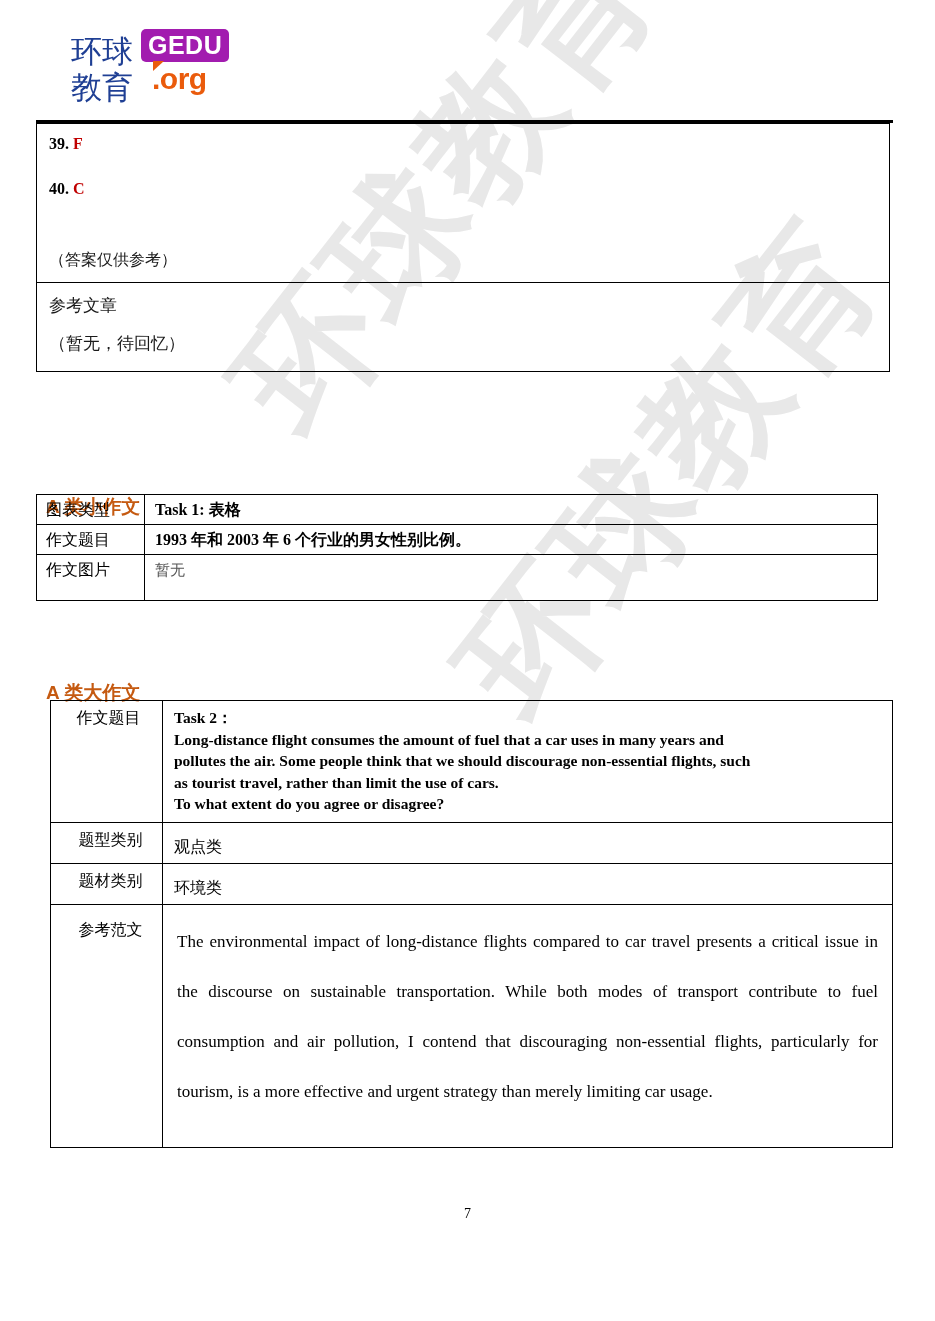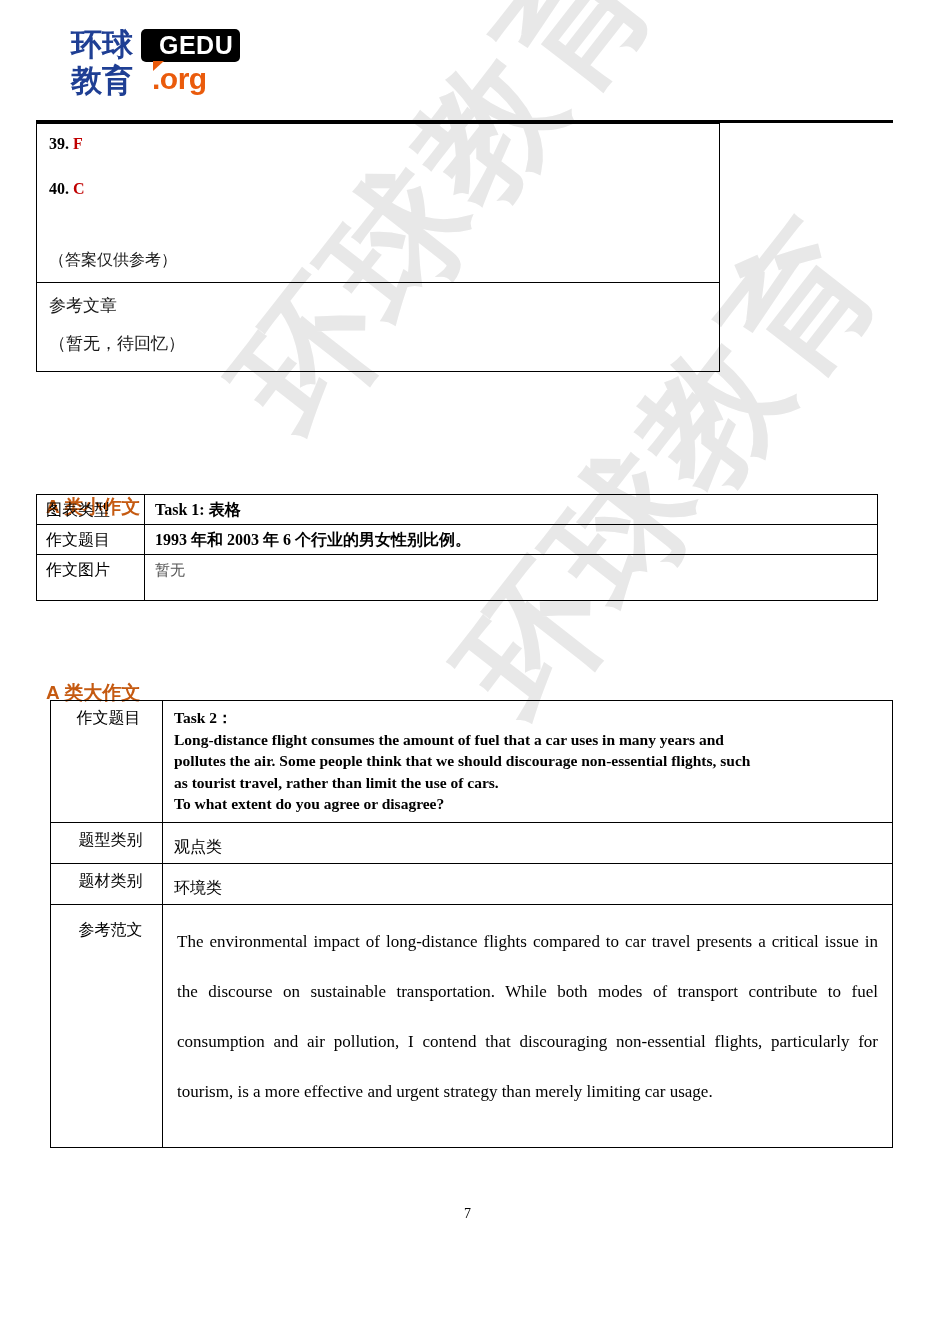--- a/index.html
+++ b/index.html
@@ -53,36 +53,36 @@
   .logo-wrap {
     position: absolute;
     left: 71px;
     top: 27px;
     width: 175px;
     height: 72px;
   }
   .logo-cn {
     position: absolute;
     left: 0;
-    top: 0;
-    font-family: "Liberation Sans", "DejaVu Sans", sans-serif;
-    font-weight: 700;
+    top: 7px;
+    font-family: "Liberation Sans", "DejaVu Sans", sans-serif;
+    font-weight: 400;
     font-size: 31px;
     line-height: 36px;
     color: #1f3f94;
     letter-spacing: 0px;
   }
   .logo-cn .l2 { display: block; }
   .logo-badge {
     position: absolute;
     left: 70px;
     top: 2px;
-    background: #000000;
+    background: #a21caf;
     border-radius: 5px;
-    padding: 3px 7px 4px 18px;
+    padding: 3px 7px 4px 7px;
     font-family: "Liberation Sans", "DejaVu Sans", sans-serif;
     font-weight: 700;
     font-size: 25px;
     line-height: 26px;
     color: #ffffff;
     letter-spacing: 0.5px;
   }
   .logo-badge::after {
     content: "";
     position: absolute;
@@ -123,21 +123,21 @@
   table td {
     border: 1px solid #000000;
     vertical-align: top;
     padding: 6px 8px 6px 10px;
   }
 
   
   #answers-table {
     left: 36px;
     top: 123px;
-    width: 684px;
+    width: 854px;
   }
   #answers-table td { padding: 10px 10px 8px 12px; }
   .ans-line {
     font-weight: 700;
     font-size: 16px;
     line-height: 19px;
     margin: 0 0 26px 0;
     font-family: "Liberation Serif", "DejaVu Serif", serif;
   }
   .ans-line:last-of-type { margin-bottom: 0; }

